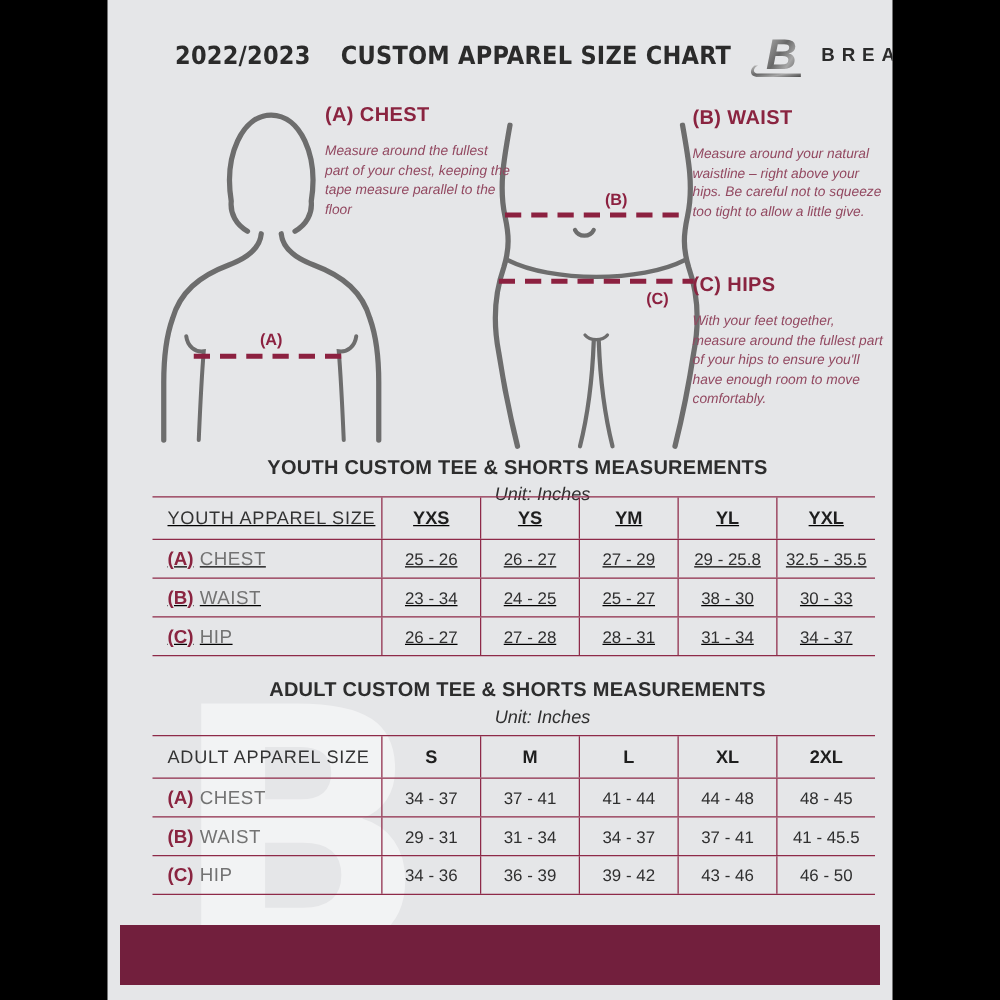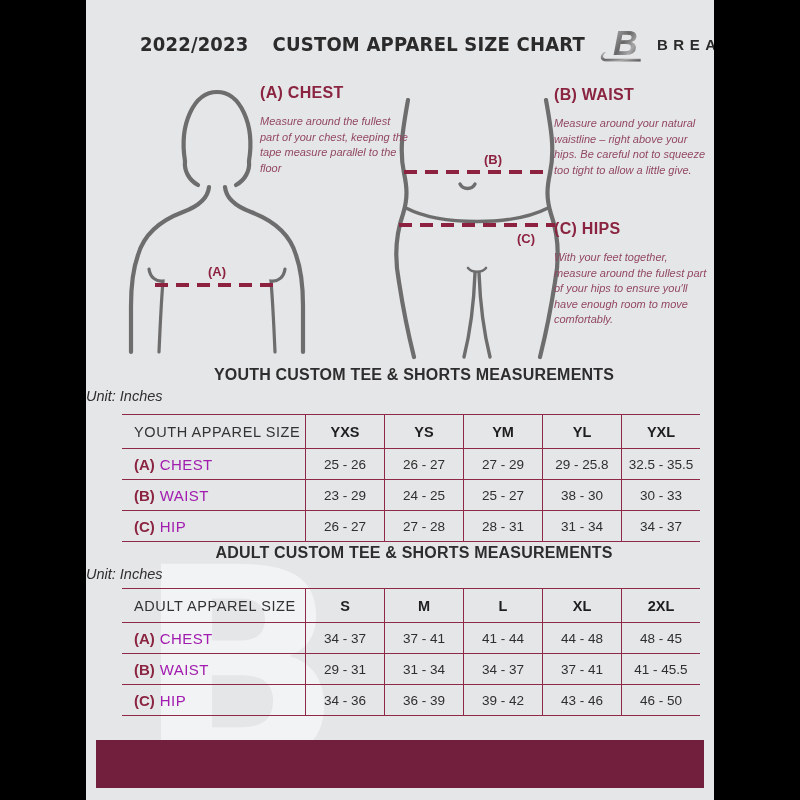--- a/index.html
+++ b/index.html
@@ -27,40 +27,40 @@
                 color:#924860; white-space:pre-line; }
   .text-a { left:174px; top:84px;  width:148px; }
   .text-b { left:468px; top:86px;  width:152px; }
   .text-c { left:468px; top:220px; width:154px; }
   .fig1 { left:36px;  top:84px; }
   .fig2 { left:305px; top:98px; }
 
   
   .section-title { left:0; width:628px; text-align:center; font-weight:bold;
                    font-size:16px; color:#2d2d2d; letter-spacing:0.2px;padding-left:28px; }
-  .unit { left:0; width:696px; text-align:left; font-style:italic;
+  .unit { left:0; width:696px; text-align:center; font-style:italic;
           font-size:14.5px; color:#2f2f2f; }
   .yt-title { top:366px; }  .yt-unit { top:388px; }
   .ad-title { top:544px; }  .ad-unit { top:566px; }
 
   
   .size-table { left:36px; width:578px; border-top:1.6px solid #8e2a48; background:transparent; }
-  .yt-table { top:414px; }
+  .yt-table { top:397px;text-decoration:underline; }
   .ad-table { top:588px; }
   .tr { display:grid; grid-template-columns:183px repeat(5,79px);
         border-bottom:1.6px solid #8e2a48; }
   .td { display:flex; align-items:center; justify-content:center; height:30px;
         font-size:13.5px; color:#2f2f2f; }
   .thead .td { height:33px; }
   .td:not(:first-child) { border-left:1.6px solid #8e2a48; }
   .label-col { justify-content:flex-start; padding-left:12px; }
   .head-label { font-size:14.5px; letter-spacing:0.6px; color:#333; }
   .col-head { font-weight:bold; font-size:14.5px; color:#1e1e1e; }
   .row-key { font-weight:bold; color:#8a2440; margin-right:5px; font-size:15px; }
-  .row-lab { font-size:15px; color:#a21caf; letter-spacing:0.4px; }
+  .row-lab { font-size:15px; color:#737373; letter-spacing:0.4px; }
 
   
   .watermark { position:absolute; z-index:0; left:50px; top:532px; line-height:1;
                font-family:"DejaVu Sans", sans-serif; font-weight:bold; font-size:272px;
                color:rgba(255,255,255,0.5); }
   .footer-bar { left:10px; top:740px; width:608px; height:48px; background:#721f3d; }
 
   svg text { font-family:"Liberation Sans", sans-serif; }
 </style>
 </head>
@@ -151,21 +151,21 @@
         <div class="td">26 - 27</div>
         <div class="td">27 - 29</div>
         <div class="td">29 - 25.8</div>
         <div class="td">32.5 - 35.5</div>
       </div>
       <div class="tr">
         <div class="td label-col">
           <span class="row-key">(B)</span>
           <span class="row-lab">WAIST</span>
         </div>
-        <div class="td">23 - 29</div>
+        <div class="td">23 - 34</div>
         <div class="td">24 - 25</div>
         <div class="td">25 - 27</div>
         <div class="td">38 - 30</div>
         <div class="td">30 - 33</div>
       </div>
       <div class="tr">
         <div class="td label-col">
           <span class="row-key">(C)</span>
           <span class="row-lab">HIP</span>
         </div>

